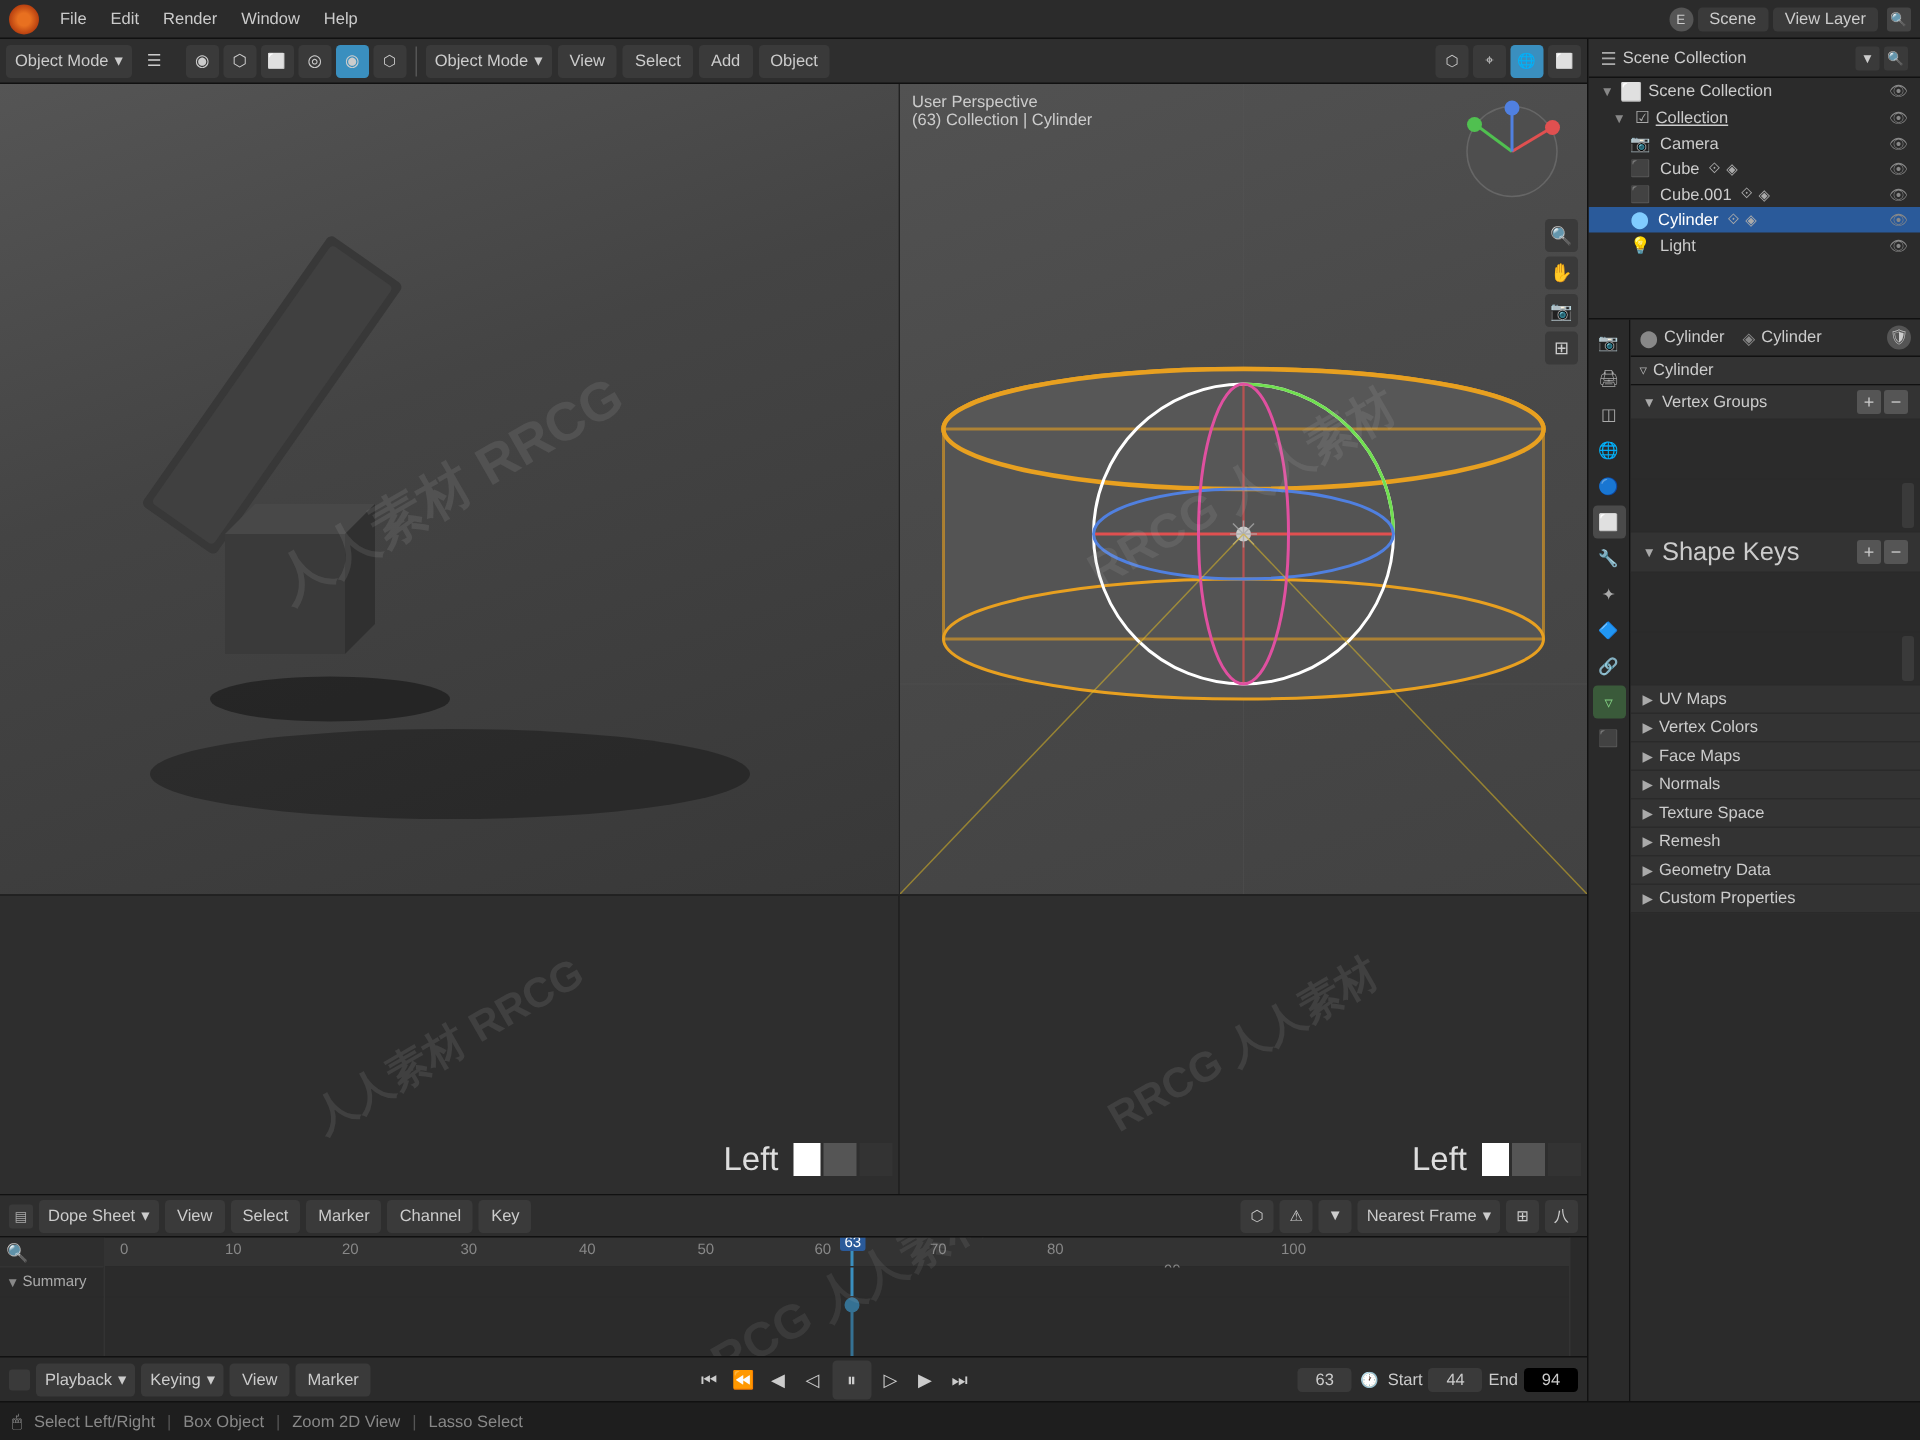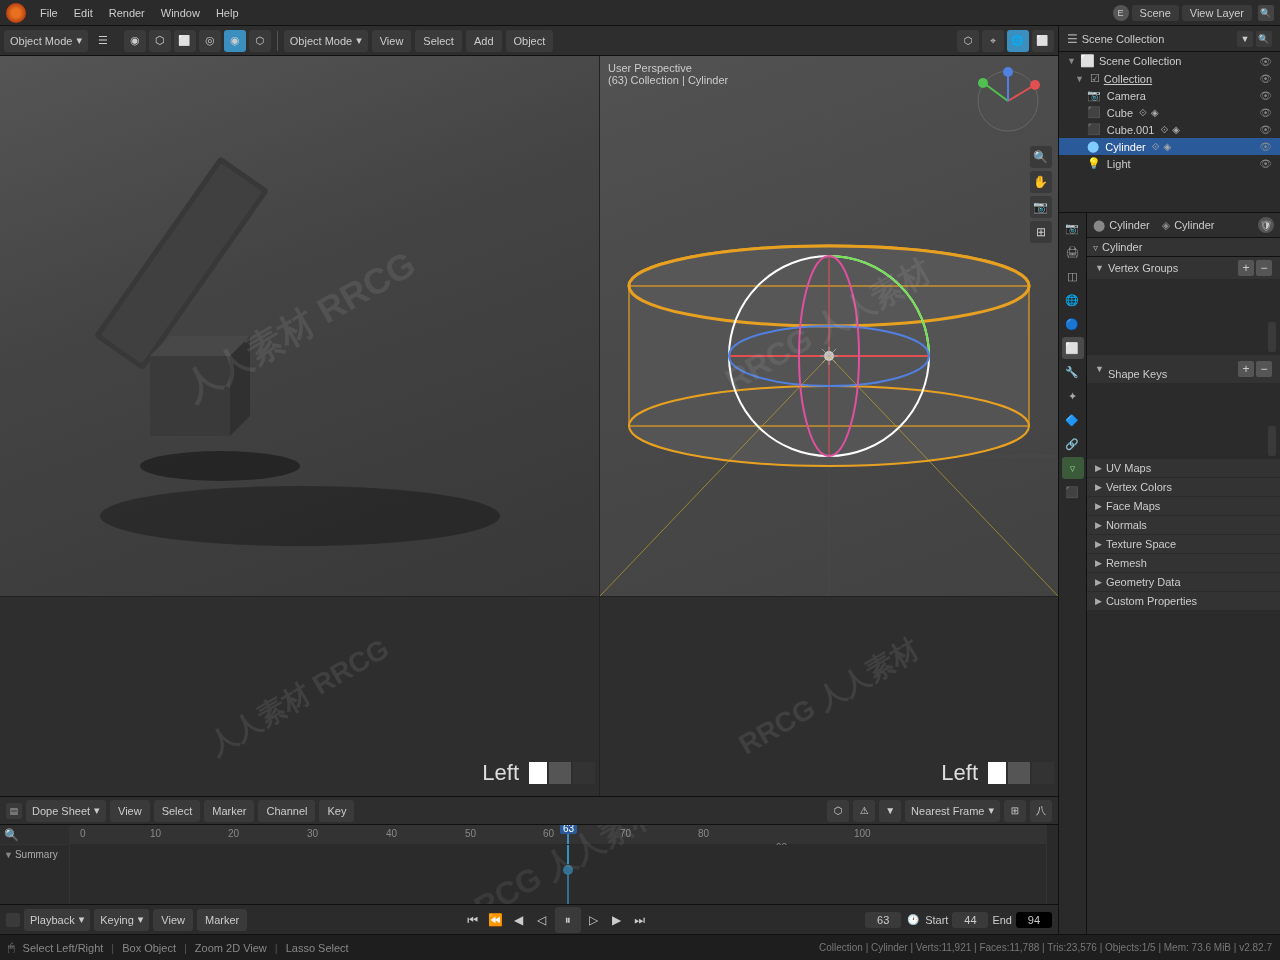--- a/index.html
+++ b/index.html
@@ -575,21 +575,21 @@
               <div style="width:16px;height:16px;background:#555;border-radius:2px;cursor:pointer;display:flex;align-items:center;justify-content:center;font-size:12px;color:#ccc;">−</div>
             </div>
           </div>
           <div style="height:40px;background:#2b2b2b;border-bottom:1px solid #2a2a2a;"></div>
           <div style="padding:2px 4px;display:flex;justify-content:flex-end;border-bottom:1px solid #2a2a2a;">
             <div style="width:8px;height:30px;background:#3a3a3a;border-radius:2px;"></div>
           </div>
 
           <div style="padding:3px 8px;background:#333;display:flex;align-items:center;gap:4px;border-bottom:1px solid #2a2a2a;cursor:pointer;">
             <span style="font-size:9px;color:#aaa;">▼</span>
-            <span style="font-size:11px;color:#ccc;margin-top:10px;">Shape Keys</span>
+            <span style="font-size:17px;color:#ccc;">Shape Keys</span>
             <div style="margin-left:auto;display:flex;gap:2px;">
               <div style="width:16px;height:16px;background:#555;border-radius:2px;cursor:pointer;display:flex;align-items:center;justify-content:center;font-size:12px;color:#ccc;">+</div>
               <div style="width:16px;height:16px;background:#555;border-radius:2px;cursor:pointer;display:flex;align-items:center;justify-content:center;font-size:12px;color:#ccc;">−</div>
             </div>
           </div>
           <div style="height:40px;background:#2b2b2b;border-bottom:1px solid #2a2a2a;"></div>
           <div style="padding:2px 4px;display:flex;justify-content:flex-end;border-bottom:1px solid #2a2a2a;">
             <div style="width:8px;height:30px;background:#3a3a3a;border-radius:2px;"></div>
           </div>
 
@@ -641,16 +641,15 @@
 
   <div style="height:26px;background:#1e1e1e;display:flex;align-items:center;padding:0 8px;gap:8px;font-size:11px;color:#888;border-top:1px solid #111;flex-shrink:0;">
     <span style="color:#aaa;">🖱</span>
     <span>Select Left/Right</span>
     <span style="color:#555;">|</span>
     <span>Box Object</span>
     <span style="color:#555;">|</span>
     <span>Zoom 2D View</span>
     <span style="color:#555;">|</span>
     <span>Lasso Select</span>
-    <span style="margin-left:auto;font-size:10px;color:#777;">Collection | Cylinder | Verts:11,921 | Faces:11,788 | Tris:23,576 | Objects:1/5 | Mem: 73.6 MiB | v2.82.7</span>
   </div>
 
 </div>
 
 </body></html>

